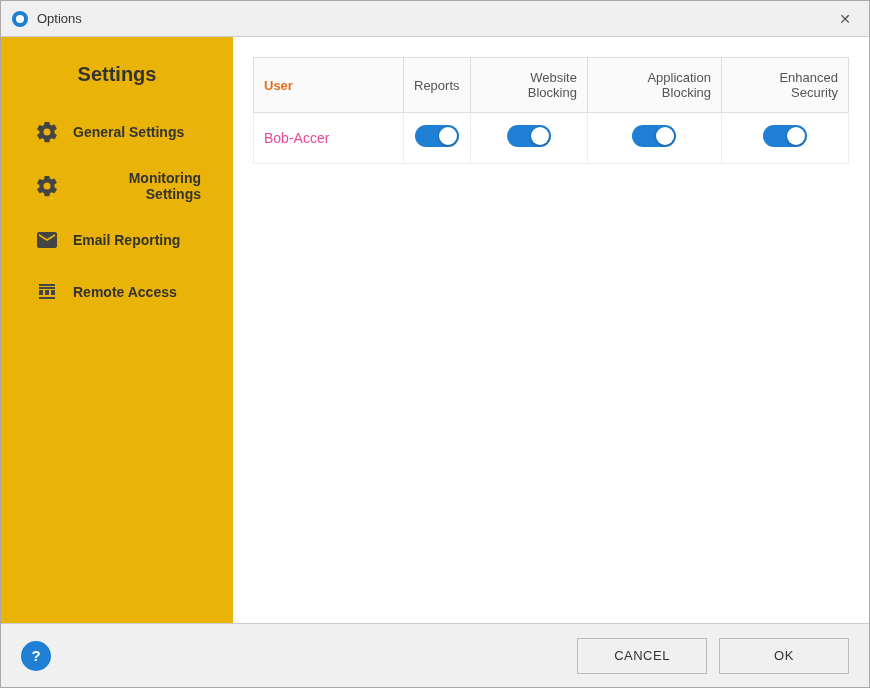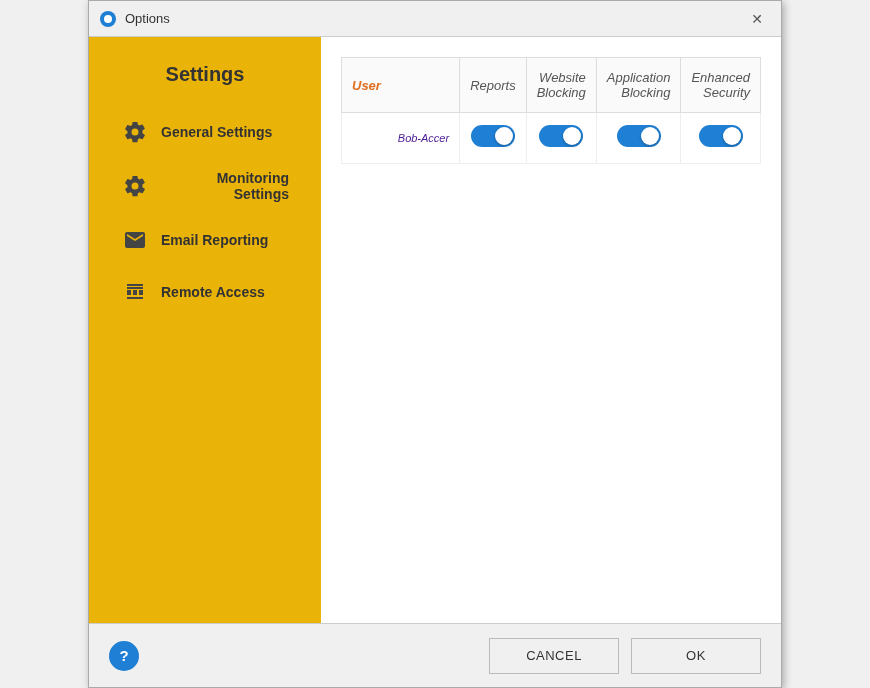--- a/index.html
+++ b/index.html
@@ -5,21 +5,21 @@
     * { box-sizing: border-box; margin: 0; padding: 0; }
     body {
       font-family: 'Segoe UI', Arial, sans-serif;
       background: #f0f0f0;
       display: flex;
       align-items: center;
       justify-content: center;
       min-height: 100vh;
     }
     .window {
-      width: 694px;
+      width: 870px;
       height: 688px;
       background: #f0f0f0;
       border: 1px solid #aaa;
       box-shadow: 2px 2px 8px rgba(0,0,0,0.3);
       display: flex;
       flex-direction: column;
     }
     .titlebar {
       background: #f0f0f0;
       height: 36px;
@@ -89,21 +89,20 @@
       font-size: 18px;
       color: #444;
       flex-shrink: 0;
     }
     .main-area {
       flex: 1;
       display: flex;
       flex-direction: column;
       background: white;
       padding: 20px;
-      font-style: italic;
     }
     .settings-table {
       width: 100%;
       border-collapse: collapse;
       border: 1px solid #ddd;
     }
     .settings-table th {
       padding: 12px 10px;
       text-align: right;
       font-size: 13px;
@@ -117,23 +116,23 @@
       color: #e07020;
       font-weight: 600;
       width: 150px;
     }
     .settings-table td {
       padding: 12px 10px;
       border: 1px solid #eee;
       text-align: center;
     }
     .settings-table td.user-name {
-      text-align: right;
-      font-size: 11px;
-      color: #4c1d95;
+      text-align: left;
+      font-size: 14px;
+      color: #ec4899;
     }
     
     .toggle {
       display: inline-block;
       width: 44px;
       height: 22px;
       border-radius: 11px;
       position: relative;
       cursor: pointer;
       flex-shrink: 0;

